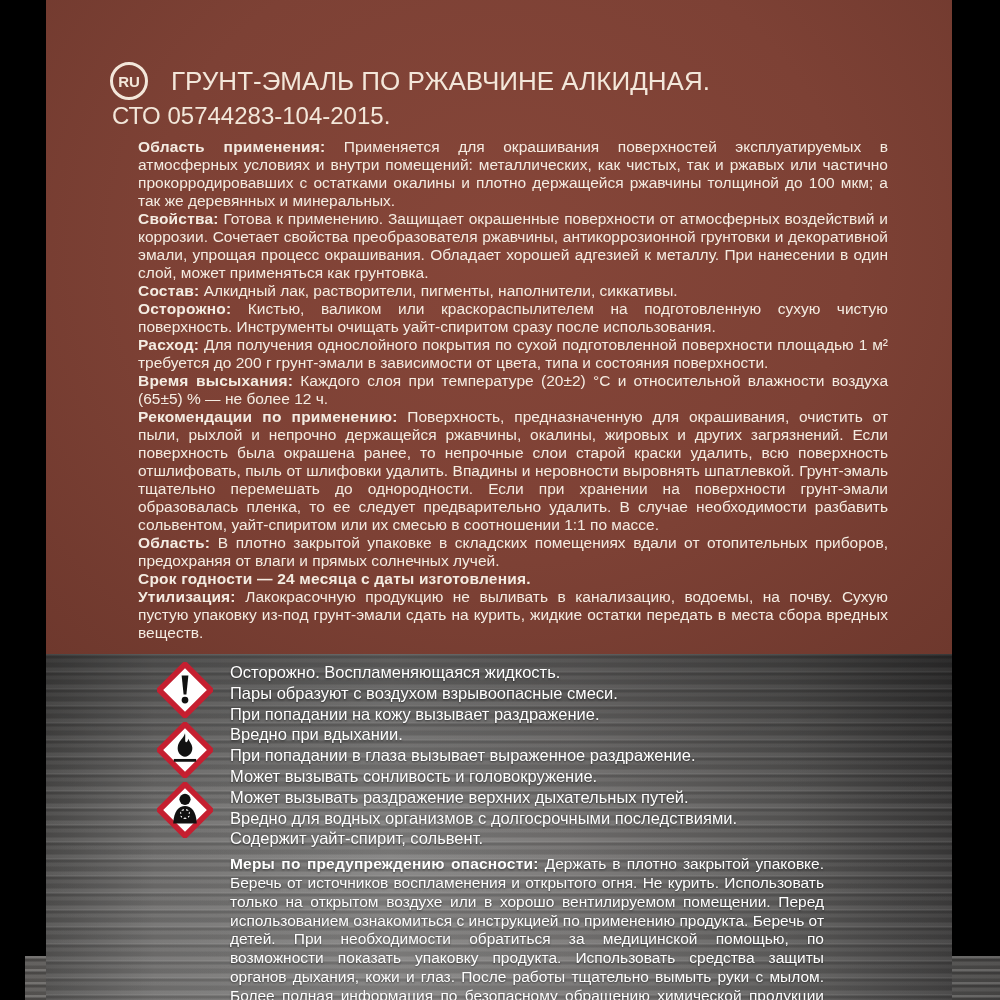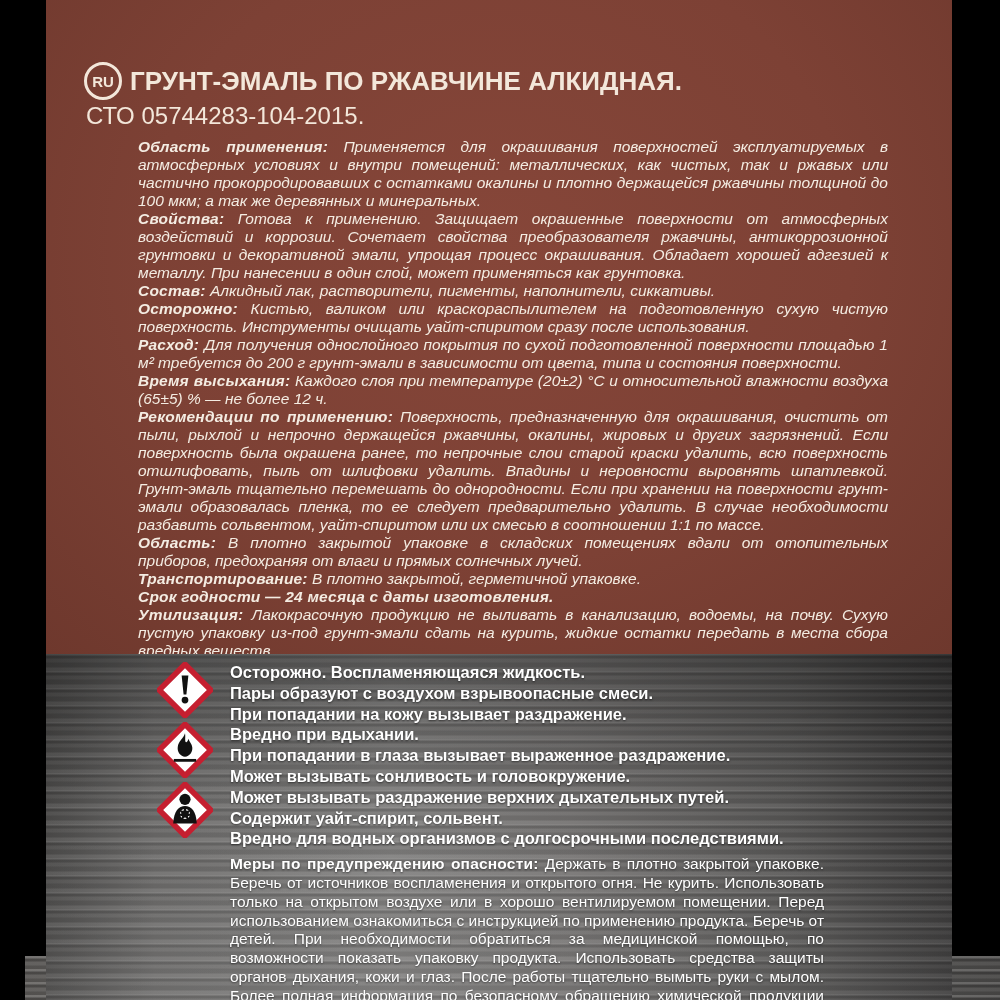--- a/index.html
+++ b/index.html
@@ -6,32 +6,32 @@
   .canvas{
     position:relative;width:1000px;height:1000px;margin:0 auto;
     background:#000;overflow:hidden;
     font-family:"Liberation Sans", sans-serif;
   }
   
   .label-brown{
     position:absolute;left:46px;top:0;width:906px;height:654px;
     background:radial-gradient(ellipse at 50% 38%, #864639 0%, #7d4135 55%, #6e382d 100%);
   }
-  .header{padding:62px 64px 0 38px;color:#f3e7da;}
+  .header{padding:62px 64px 0 64px;color:#f3e7da;}
   .header-row{display:flex;align-items:center;gap:8px;}
   .ru-mark{
     flex:0 0 auto;width:32px;height:32px;border:3px solid #f3e7da;border-radius:50%;
     display:flex;align-items:center;justify-content:center;
     font-weight:bold;font-size:15px;letter-spacing:0;
   }
-  .title{font-weight:bold;font-size:26px;letter-spacing:0;white-space:nowrap;}
+  .title{font-weight:normal;font-size:26px;letter-spacing:0;white-space:nowrap;margin-left:15px;}
   .standard{font-size:24px;margin-top:2px;padding-left:2px;}
   .body-text{
     padding:8px 64px 0 92px;color:#f4ece2;
-    font-size:15.5px;line-height:18px;text-align:justify;font-style:italic;
+    font-size:15.5px;line-height:18px;text-align:justify;
   }
   .sec{margin:0;}
   .sec b{letter-spacing:.2px;}
   
   .bottom-strip{
     position:absolute;left:25px;top:956px;width:975px;height:44px;
     background:
       repeating-linear-gradient(180deg, rgba(255,255,255,.14) 0 2px, rgba(0,0,0,.22) 3px 5px, rgba(255,255,255,.04) 6px 9px, rgba(0,0,0,.12) 10px 13px),
       linear-gradient(90deg,#5d5b59 0%,#6e6c6a 30%,#666462 60%,#4d4c4b 100%);
   }
@@ -44,21 +44,21 @@
     color:#ffffff;
   }
   .hazard-rows{position:relative;padding:8px 64px 0 92px;}
   .picto-col{position:absolute;left:106px;top:6px;width:66px;}
   .ghs{width:56px;height:56px;display:block;margin:0 auto;}
   .ghs.g1{margin-top:2px;}
   .ghs.g2{margin-top:4px;}
   .ghs.g3{margin-top:4px;}
   .warn-lines{padding-left:92px;}
   .warn-line{
-    font-weight:bold;font-size:16.5px;line-height:20.8px;
+    font-weight:normal;font-size:16.5px;line-height:20.8px;
     text-shadow:0 1px 2px rgba(0,0,0,.55);white-space:nowrap;
   }
   .measures{
     margin:6px 0 0 0;padding:0 64px 0 0;margin-left:-92px;padding-left:92px;
     font-size:15.5px;line-height:18.8px;text-align:justify;
     text-shadow:0 1px 2px rgba(0,0,0,.5);
   }
   .measures b{letter-spacing:.2px;}
 </style>
 </head>
@@ -80,21 +80,20 @@
 
     <div class="body-text">
       <p class="sec"><b>Область применения:</b> <span>Применяется для окрашивания поверхностей эксплуатируемых в атмосферных условиях и внутри помещений: металлических, как чистых, так и ржавых или частично прокорродировавших с остатками окалины и плотно держащейся ржавчины толщиной до 100 мкм; а так же деревянных и минеральных.</span></p>
       <p class="sec"><b>Свойства:</b> <span>Готова к применению. Защищает окрашенные поверхности от атмосферных воздействий и коррозии. Сочетает свойства преобразователя ржавчины, антикоррозионной грунтовки и декоративной эмали, упрощая процесс окрашивания. Обладает хорошей адгезией к металлу. При нанесении в один слой, может применяться как грунтовка.</span></p>
       <p class="sec"><b>Состав:</b> <span>Алкидный лак, растворители, пигменты, наполнители, сиккативы.</span></p>
       <p class="sec"><b>Осторожно:</b> <span>Кистью, валиком или краскораспылителем на подготовленную сухую чистую поверхность. Инструменты очищать уайт-спиритом сразу после использования.</span></p>
       <p class="sec"><b>Расход:</b> <span>Для получения однослойного покрытия по сухой подготовленной поверхности площадью 1 м² требуется до 200 г грунт-эмали в зависимости от цвета, типа и состояния поверхности.</span></p>
       <p class="sec"><b>Время высыхания:</b> <span>Каждого слоя при температуре (20±2) °С и относительной влажности воздуха (65±5) % — не более 12 ч.</span></p>
       <p class="sec"><b>Рекомендации по применению:</b> <span>Поверхность, предназначенную для окрашивания, очистить от пыли, рыхлой и непрочно держащейся ржавчины, окалины, жировых и других загрязнений. Если поверхность была окрашена ранее, то непрочные слои старой краски удалить, всю поверхность отшлифовать, пыль от шлифовки удалить. Впадины и неровности выровнять шпатлевкой. Грунт-эмаль тщательно перемешать до однородности. Если при хранении на поверхности грунт-эмали образовалась пленка, то ее следует предварительно удалить. В случае необходимости разбавить сольвентом, уайт-спиритом или их смесью в соотношении 1:1 по массе.</span></p>
       <p class="sec"><b>Область:</b> <span>В плотно закрытой упаковке в складских помещениях вдали от отопительных приборов, предохраняя от влаги и прямых солнечных лучей.</span></p>
-      <p class="sec"><b>Транспортирование:</b> <span>В плотно закрытой, герметичной упаковке.</span></p>
       <p class="sec"><b>Срок годности — 24 месяца с даты изготовления.</b> <span></span></p>
       <p class="sec"><b>Утилизация:</b> <span>Лакокрасочную продукцию не выливать в канализацию, водоемы, на почву. Сухую пустую упаковку из-под грунт-эмали сдать на курить, жидкие остатки передать в места сбора вредных веществ.</span></p>
     </div>
   </div>
 
   <div class="label-gray">
     <div class="hazard-rows">
 
       <div class="picto-col">
 
@@ -120,22 +119,22 @@
       </div>
 
       <div class="warn-lines">
         <div class="warn-line">Осторожно. Воспламеняющаяся жидкость.</div>
         <div class="warn-line">Пары образуют с воздухом взрывоопасные смеси.</div>
         <div class="warn-line">При попадании на кожу вызывает раздражение.</div>
         <div class="warn-line">Вредно при вдыхании.</div>
         <div class="warn-line">При попадании в глаза вызывает выраженное раздражение.</div>
         <div class="warn-line">Может вызывать сонливость и головокружение.</div>
         <div class="warn-line">Может вызывать раздражение верхних дыхательных путей.</div>
+        <div class="warn-line">Вредно для водных организмов с долгосрочными последствиями.</div>
         <div class="warn-line">Содержит уайт-спирит, сольвент.</div>
-        <div class="warn-line">Вредно для водных организмов с долгосрочными последствиями.</div>
 
         <p class="measures"><b>Меры по предупреждению опасности:</b> <span>Держать в плотно закрытой упаковке. Беречь от источников воспламенения и открытого огня. Не курить. Использовать только на открытом воздухе или в хорошо вентилируемом помещении. Перед использованием ознакомиться с инструкцией по применению продукта. Беречь от детей. При необходимости обратиться за медицинской помощью, по возможности показать упаковку продукта. Использовать средства защиты органов дыхания, кожи и глаз. После работы тщательно вымыть руки с мылом. Более полная информация по безопасному обращению химической продукции содержится в паспорте безопасности.</span></p>
       </div>
 
     </div>
   </div>
 
 </div>
 
 </body></html>

